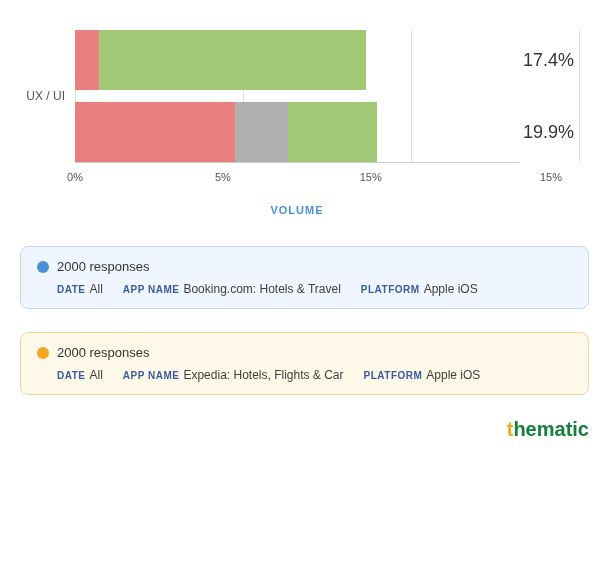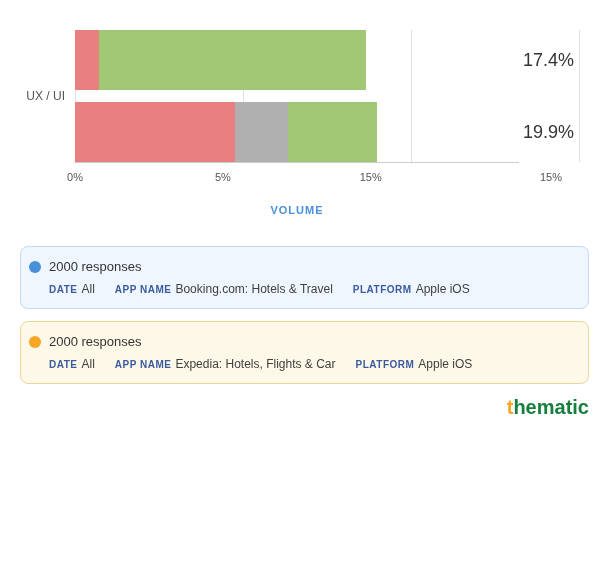--- a/index.html
+++ b/index.html
@@ -101,22 +101,22 @@
       font-weight: bold;
       color: #4a90d9;
       margin-top: 18px;
       letter-spacing: 1px;
     }
 
     
     .legend-card {
       border: 1px solid #e0e0e0;
       border-radius: 8px;
-      padding: 12px 8px;
-      margin-bottom: 12px;
+      padding: 12px 16px;
+      margin-bottom: 23px;
     }
 
     .legend-card.blue-card {
       background: #f0f6ff;
       border-color: #c5d9f2;
     }
 
     .legend-card.yellow-card {
       background: #fdf8e8;
       border-color: #e8d99a;

